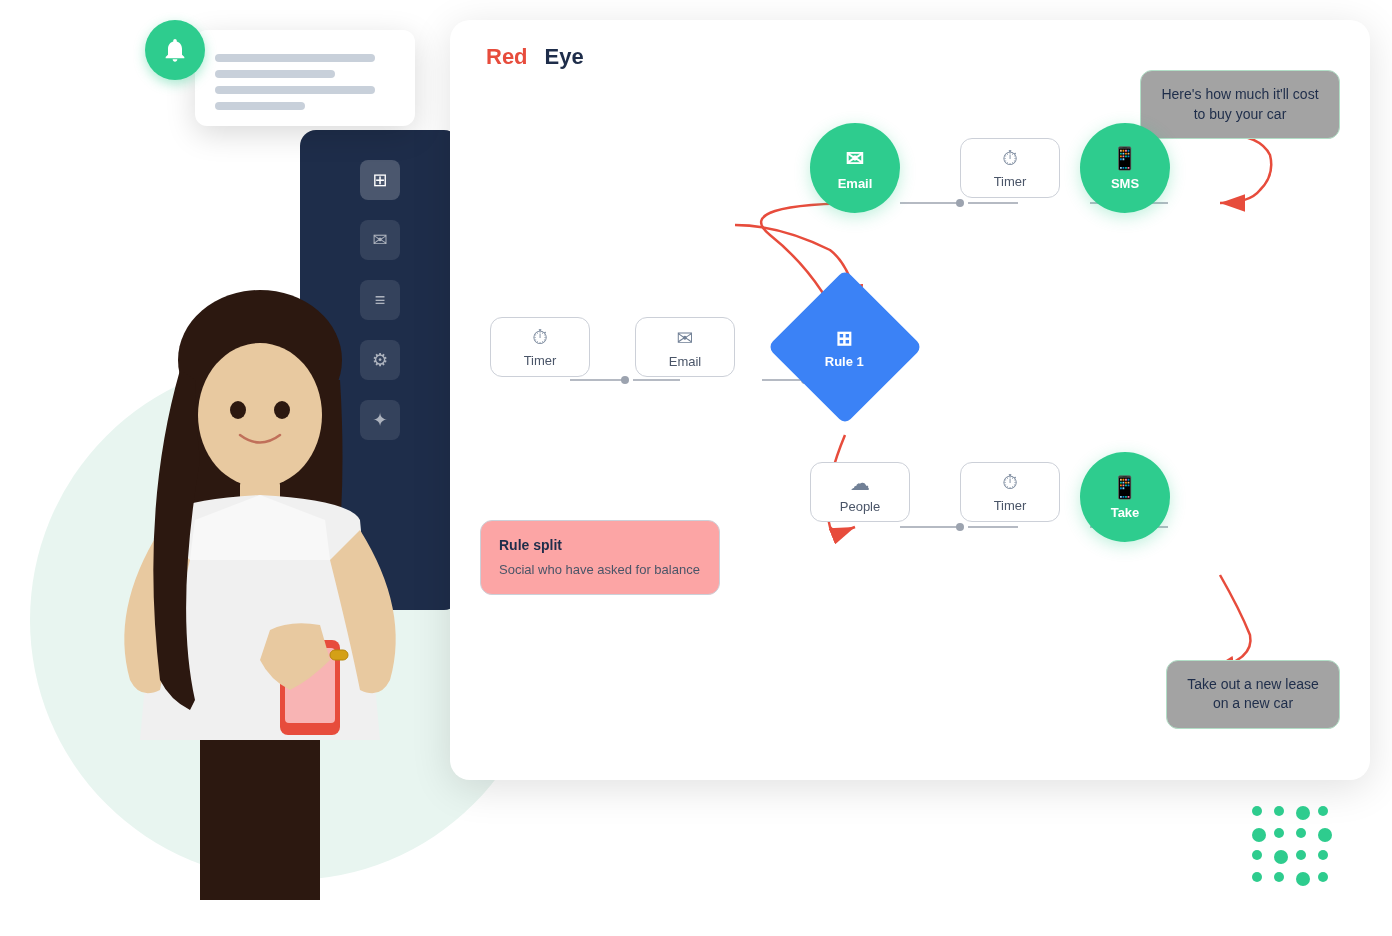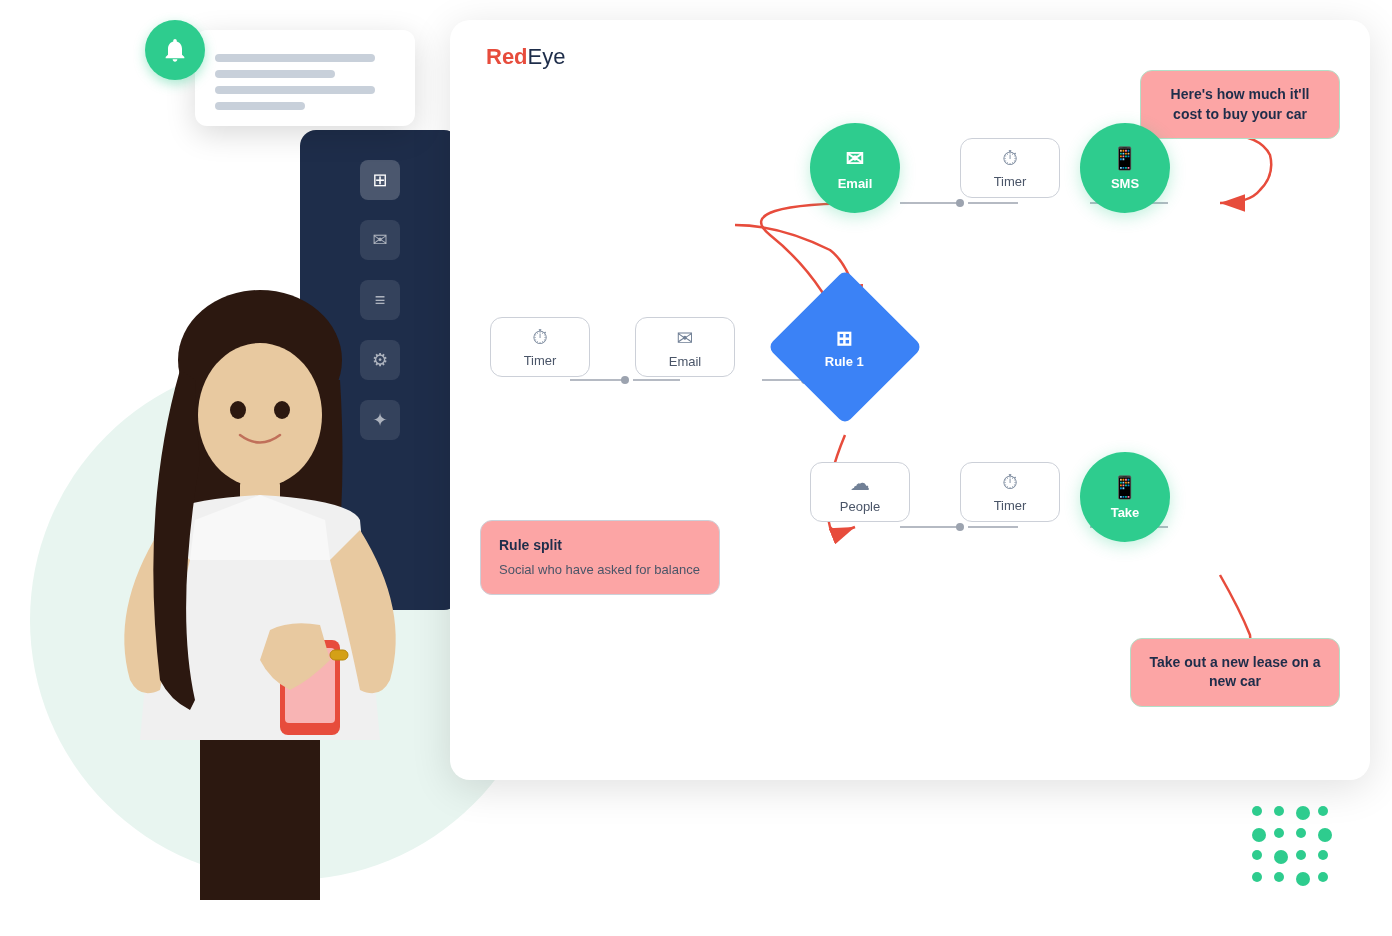--- a/index.html
+++ b/index.html
@@ -177,26 +177,26 @@
       font-size: 13px;
       font-weight: 700;
       gap: 4px;
     }
     .node-diamond .icon-sym {
       font-size: 20px;
     }
 
     .callout-accent {
       position: absolute;
-      background: #fca5a5;
+      background: #a3a3a3;
       border: 1.5px solid #b2dfc7;
       border-radius: 12px;
       padding: 14px 18px;
       font-size: 14px;
-      font-weight: 700;
+      font-weight: 400;
       color: #1e2d4a;
       line-height: 1.4;
       text-align: center;
     }
 
     
     .svg-lines {
       position: absolute;
       top: 0;
       left: 0;
@@ -326,23 +326,23 @@
     <path d="M200 175 Q220 190 240 175" stroke="#c0705a" stroke-width="2.5" fill="none" stroke-linecap="round"></path>
 
     <rect x="290" y="390" width="18" height="10" rx="5" fill="#d4a017" stroke="#b8860b" stroke-width="1"></rect>
 
     <path d="M140 110 Q100 250 120 420 Q130 440 150 450 L155 440 Q135 350 160 200 Q155 155 155 120 Z" fill="#2c1810"></path>
   </svg>
 </div>
 
 <div class="workflow-area">
 
-  <div style="position:absolute; top:24px; left:36px; display:flex; align-items:center; gap:0;">
+  <div style="position:absolute; top:24px; left:36px; display:flex; align-items:center; gap:17px;">
     <span class="logo-red" style="font-size:22px; font-weight:800; color:#e74c3c;">Red</span>
-    <span class="logo-eye" style="font-size:22px; font-weight:400; color:#1e2d4a;">Eye</span>
+    <span class="logo-eye" style="font-size:22px; font-weight:700; color:#1e2d4a;">Eye</span>
   </div>
 
   <svg class="svg-lines" viewBox="0 0 920 690">
 
     <line x1="450" y1="148" x2="510" y2="148" stroke="#9ca3af" stroke-width="1.5"></line>
     <circle cx="510" cy="148" r="4" fill="#9ca3af"></circle>
     <line x1="518" y1="148" x2="568" y2="148" stroke="#9ca3af" stroke-width="1.5"></line>
 
     <line x1="640" y1="148" x2="690" y2="148" stroke="#9ca3af" stroke-width="1.5"></line>
     <circle cx="690" cy="148" r="4" fill="#9ca3af"></circle>
@@ -433,21 +433,21 @@
     <span>Take</span>
   </div>
 
   <div class="rule-split-box" style="left: 30px; top: 500px; width: 240px;">
     <div class="rule-split-title">Rule split</div>
     <div>
       <span>Social who have asked for balance</span>
     </div>
   </div>
 
-  <div class="callout-accent" style="right: 30px; bottom: 73px; width: 210px;">
+  <div class="callout-accent" style="right: 30px; bottom: 51px; width: 174px;">
     <span>Take out a new lease on a new car</span>
   </div>
 
 </div>
 
 <div class="dot-pattern">
   <div class="dot-grid">
     <div class="dot"></div>
     <div class="dot"></div>
     <div class="dot large"></div>

